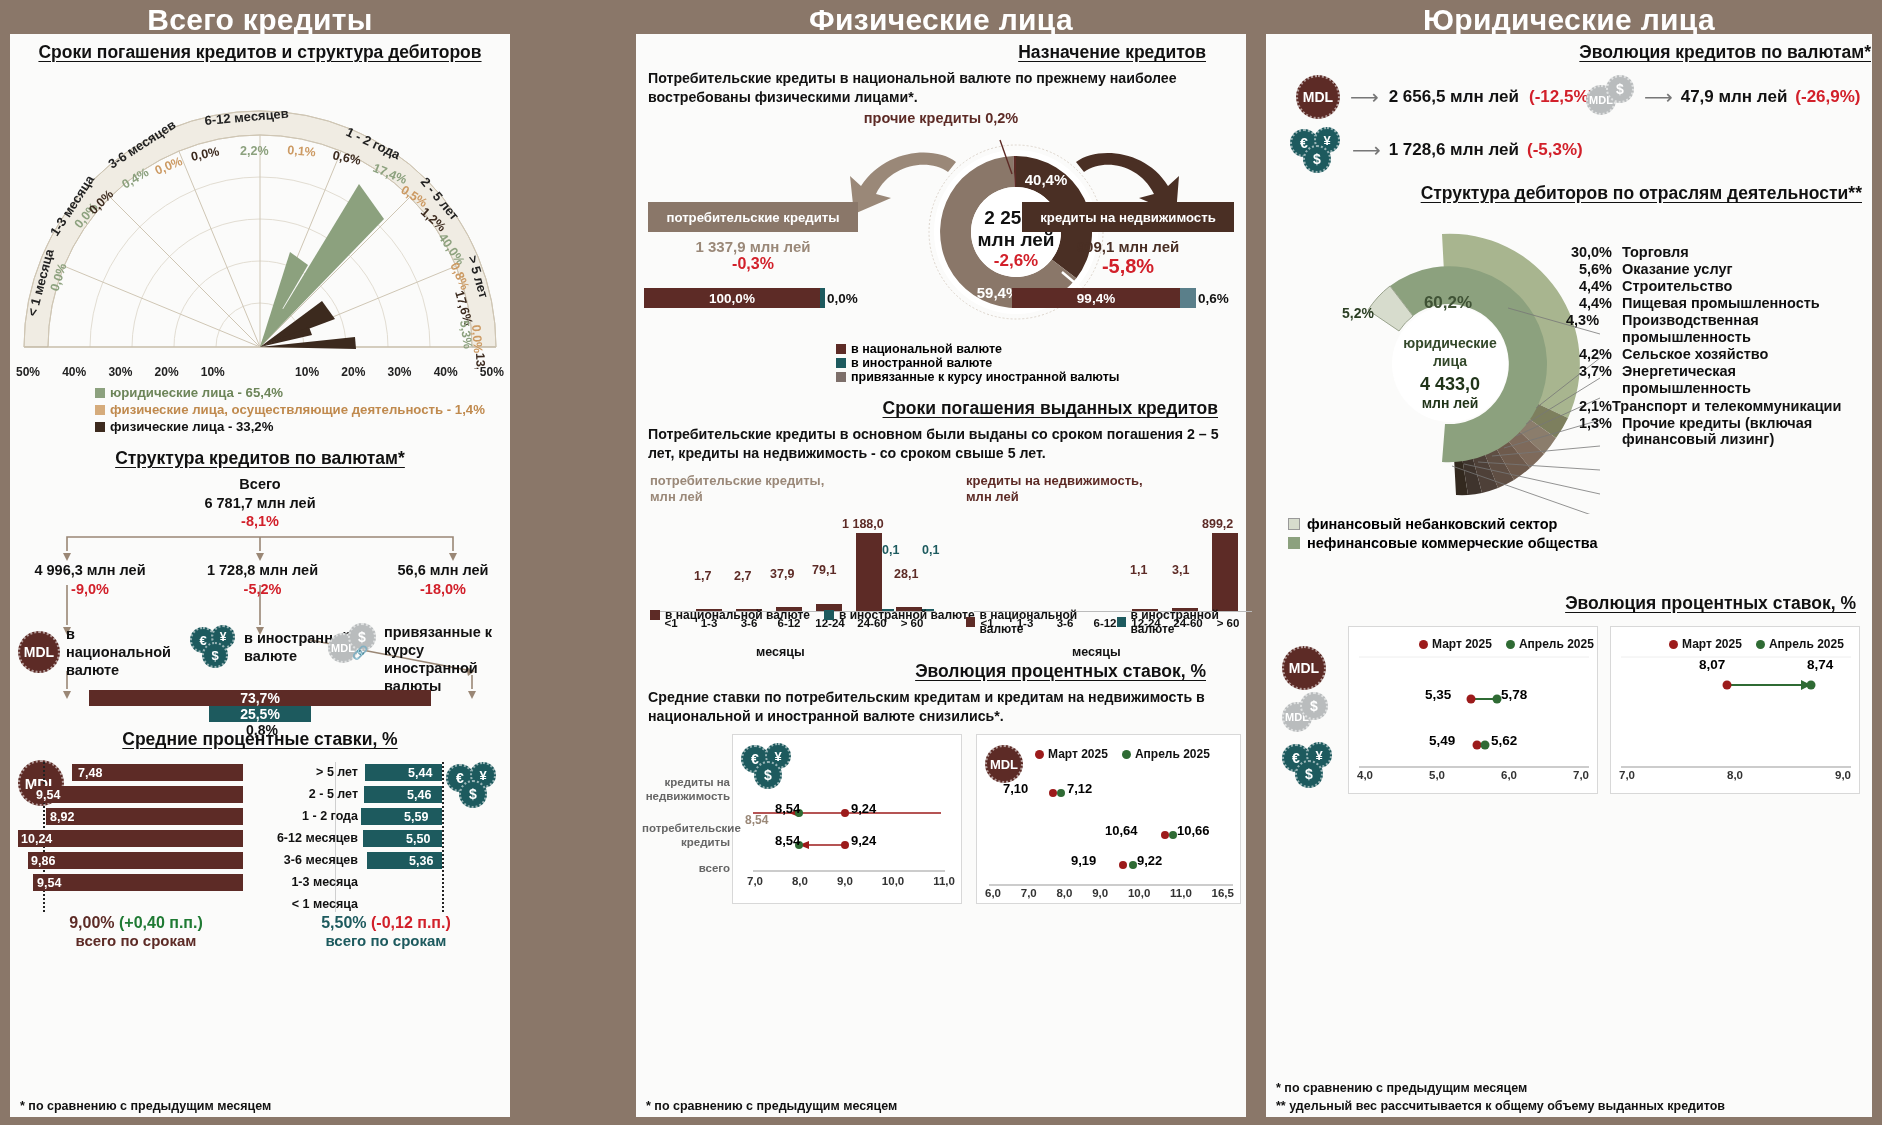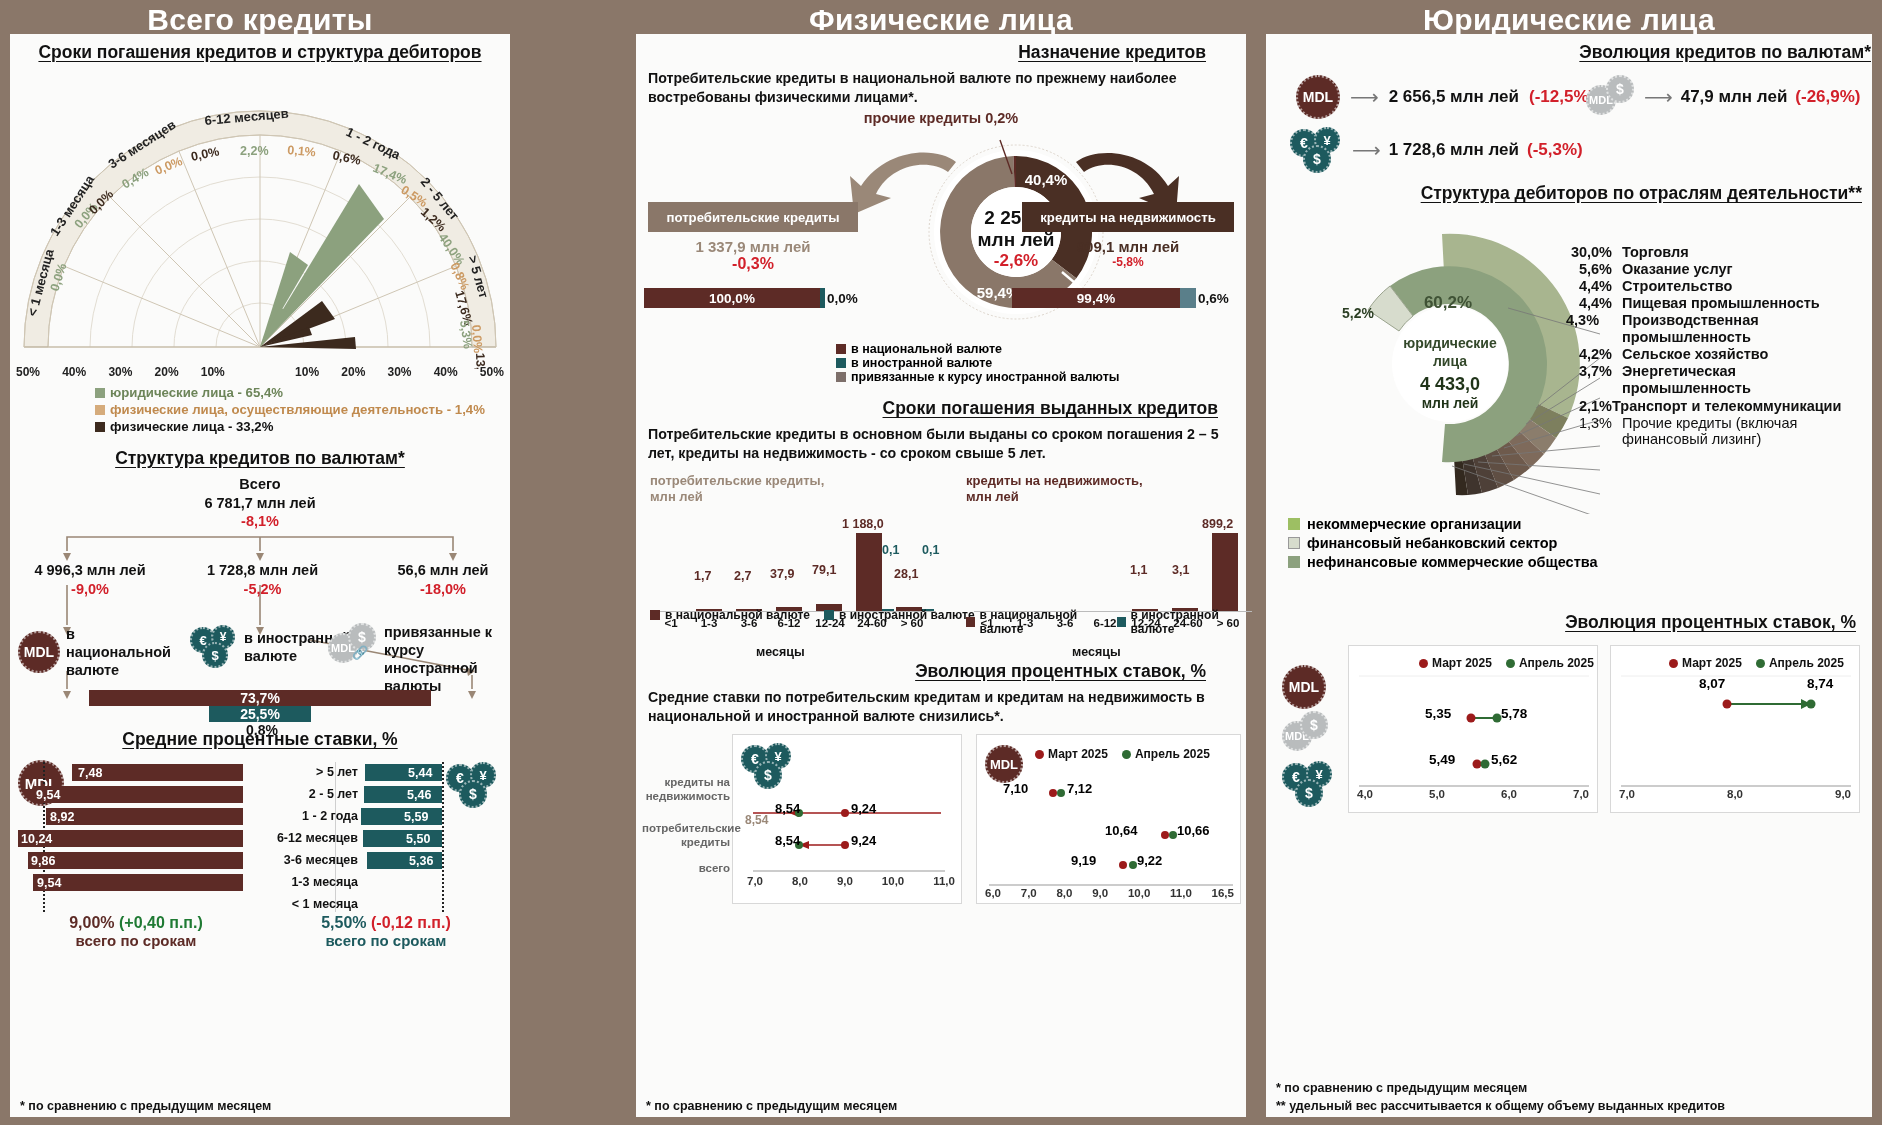--- a/index.html
+++ b/index.html
@@ -381,21 +381,21 @@
       <div class="ribbon dark" style="left:386px; top:96px; width:212px;">
         <span>кредиты на недвижимость</span>
       </div>
 
       <div style="position:absolute;left:12px;top:132px;width:210px;text-align:center;">
         <div style="font-size:15px;font-weight:bold;color:#9a8878;">1 337,9 млн лей</div>
         <div class="red" style="font-size:16px;font-weight:bold;">-0,3%</div>
       </div>
       <div style="position:absolute;left:386px;top:132px;width:212px;text-align:center;">
         <div style="font-size:15px;font-weight:bold;color:#4a2f24;">909,1 млн лей</div>
-        <div class="red" style="font-size:12px;font-weight:bold;">-5,8%</div>
+        <div class="red" style="font-size:20px;font-weight:bold;">-5,8%</div>
       </div>
 
       <div class="pctbar" style="left:8px; top:182px; width:220px;">
         <div style="background:#5d2b26;width:176px;height:100%;display:flex;align-items:center;justify-content:center;">
             <b>100,0%</b>
           </div>
         <div style="background:#1d5a5e;width:5px;height:100%;"></div>
         <span style="color:#111;font-size:13.5px;font-weight:bold;margin-left:2px;">0,0%</span>
       </div>
       <div class="pctbar" style="left:376px; top:182px; width:230px;">
@@ -682,32 +682,28 @@
             <span>Сельское хозяйство</span>
           </div>
         <div style="display:flex;gap:10px;font-size:14.5px;font-weight:bold;color:#111;margin-bottom:1px;">
             <span style="width:46px;text-align:right;">3,7%</span>
             <span style="width:220px;line-height:1.15;display:inline-block;">Энергетическая промышленность</span>
           </div>
         <div style="display:flex;font-size:14.5px;font-weight:bold;color:#111;margin-bottom:1px;">
             <span style="width:46px;text-align:right;">2,1%</span>
             <span>Транспорт и телекоммуникации</span>
           </div>
-        <div style="display:flex;gap:10px;font-size:14.5px;font-weight:normal;color:#111;">
+        <div style="display:flex;gap:10px;font-size:14.5px;font-weight:bold;color:#111;">
             <span style="width:46px;text-align:right;">1,3%</span>
             <span style="width:220px;line-height:1.15;display:inline-block;">Прочие кредиты (включая финансовый лизинг)</span>
           </div>
       </div>
     </div>
 
     <div style="margin-left:22px;margin-top:6px;">
-      <div style="font-size:14.5px;font-weight:bold;display:flex;gap:7px;align-items:center;margin:3px 0;">
-          <span class="sw" style="background:#9dbf63;width:12px;height:12px;"></span>
-          <span>некоммерческие организации</span>
-        </div>
       <div style="font-size:14.5px;font-weight:bold;display:flex;gap:7px;align-items:center;margin:3px 0;">
           <span class="sw" style="background:#d7dccd;border:1px solid #999;width:12px;height:12px;"></span>
           <span>финансовый небанковский сектор</span>
         </div>
       <div style="font-size:14.5px;font-weight:bold;display:flex;gap:7px;align-items:center;margin:3px 0;">
           <span class="sw" style="background:#8ca17e;width:12px;height:12px;"></span>
           <span>нефинансовые коммерческие общества</span>
         </div>
     </div>
 

